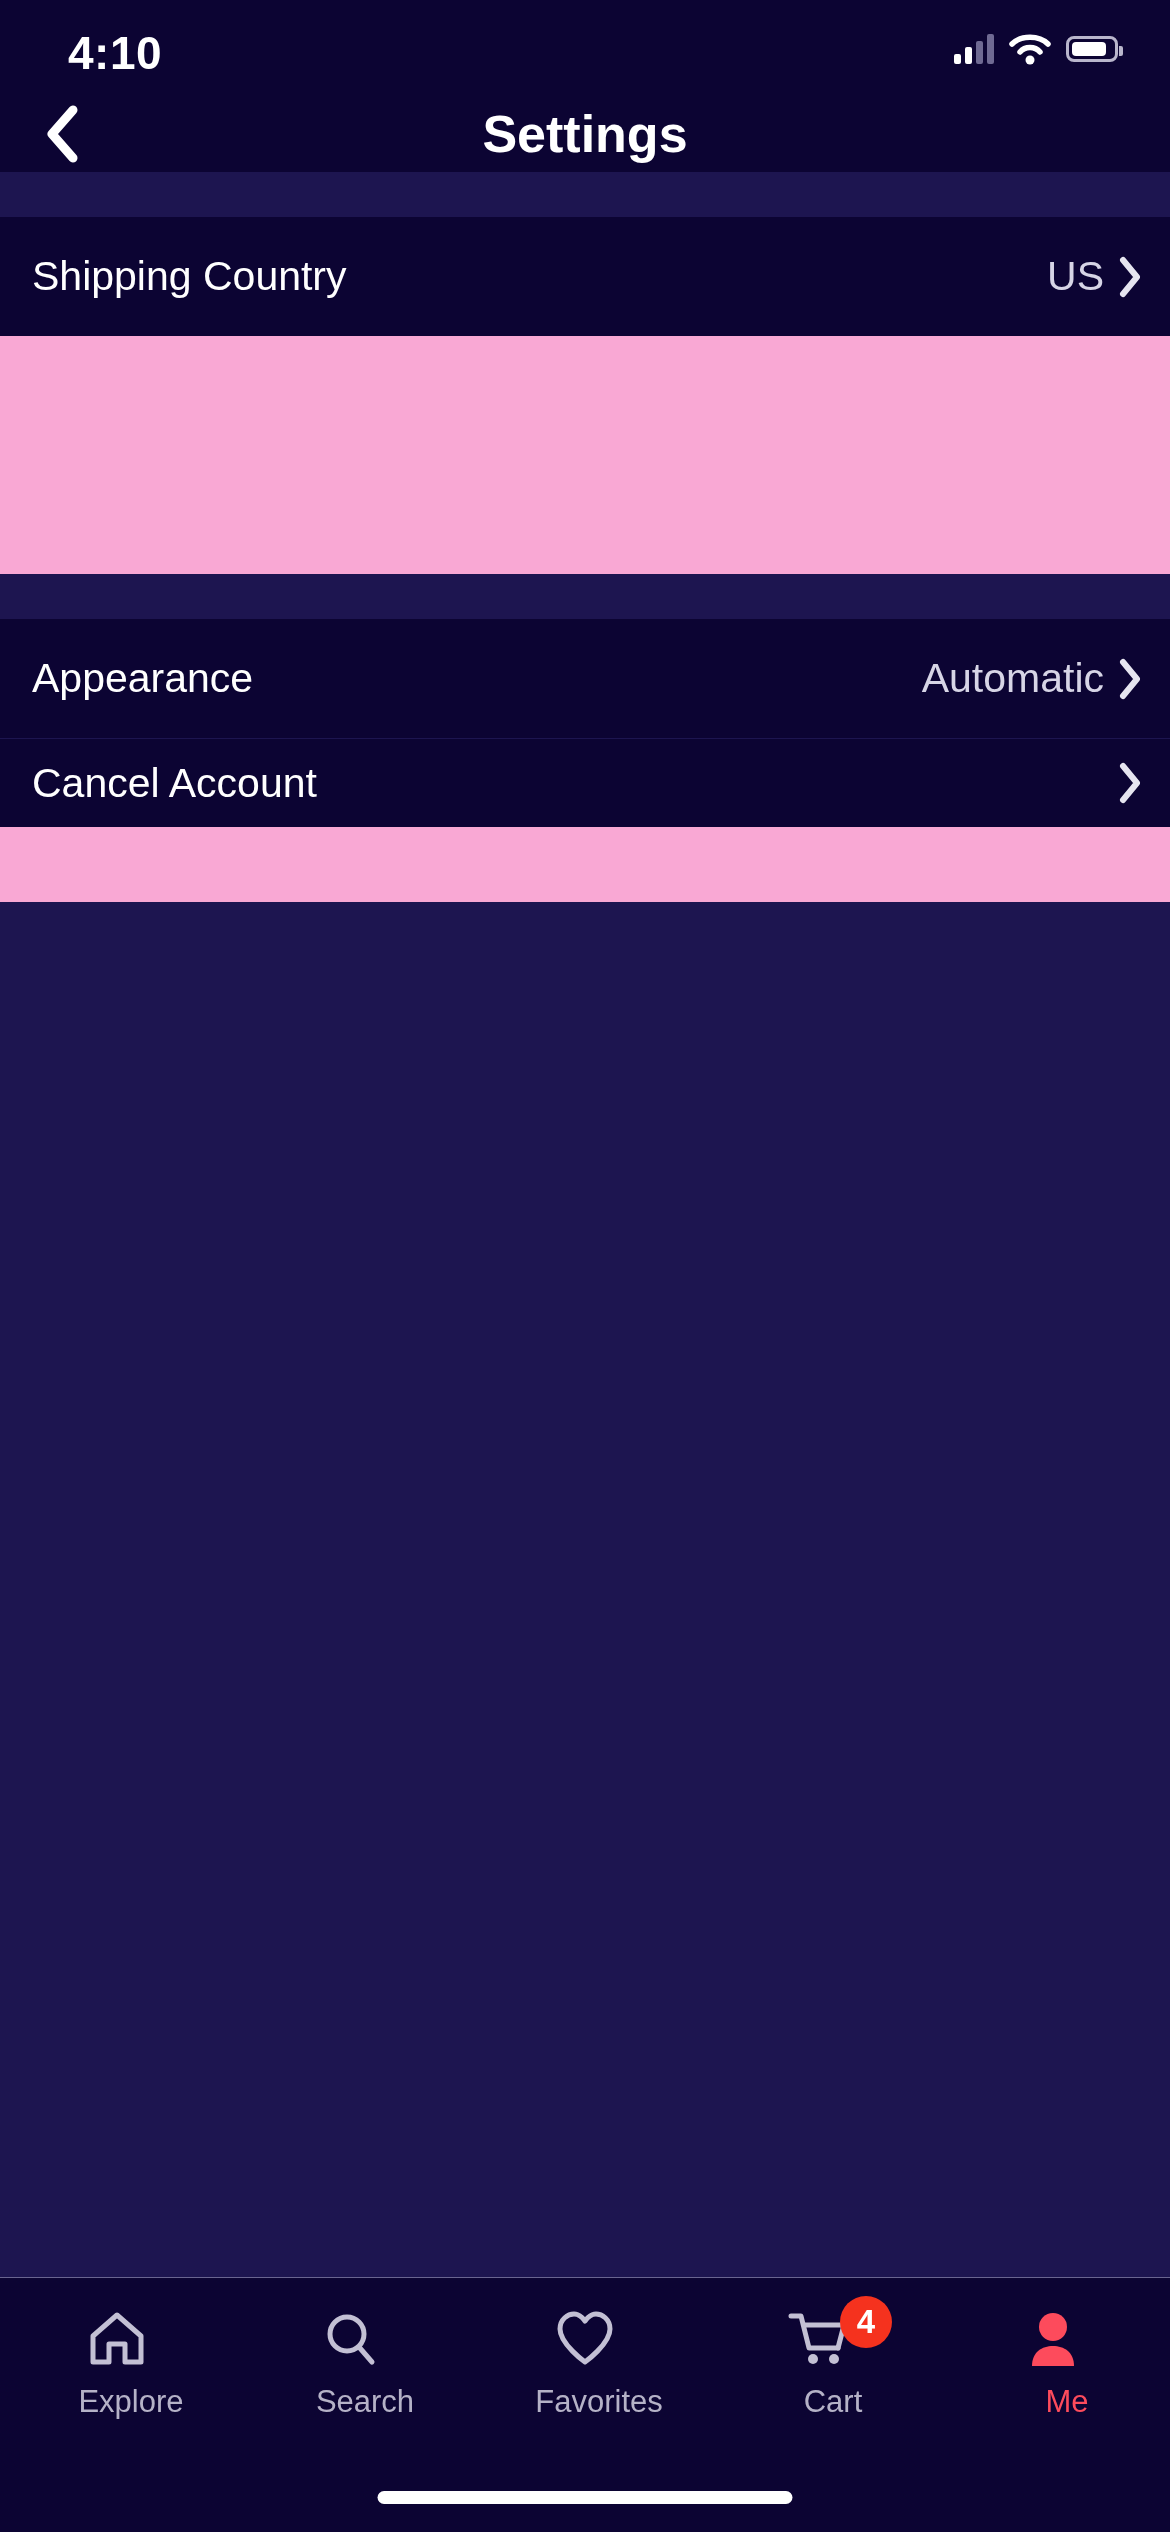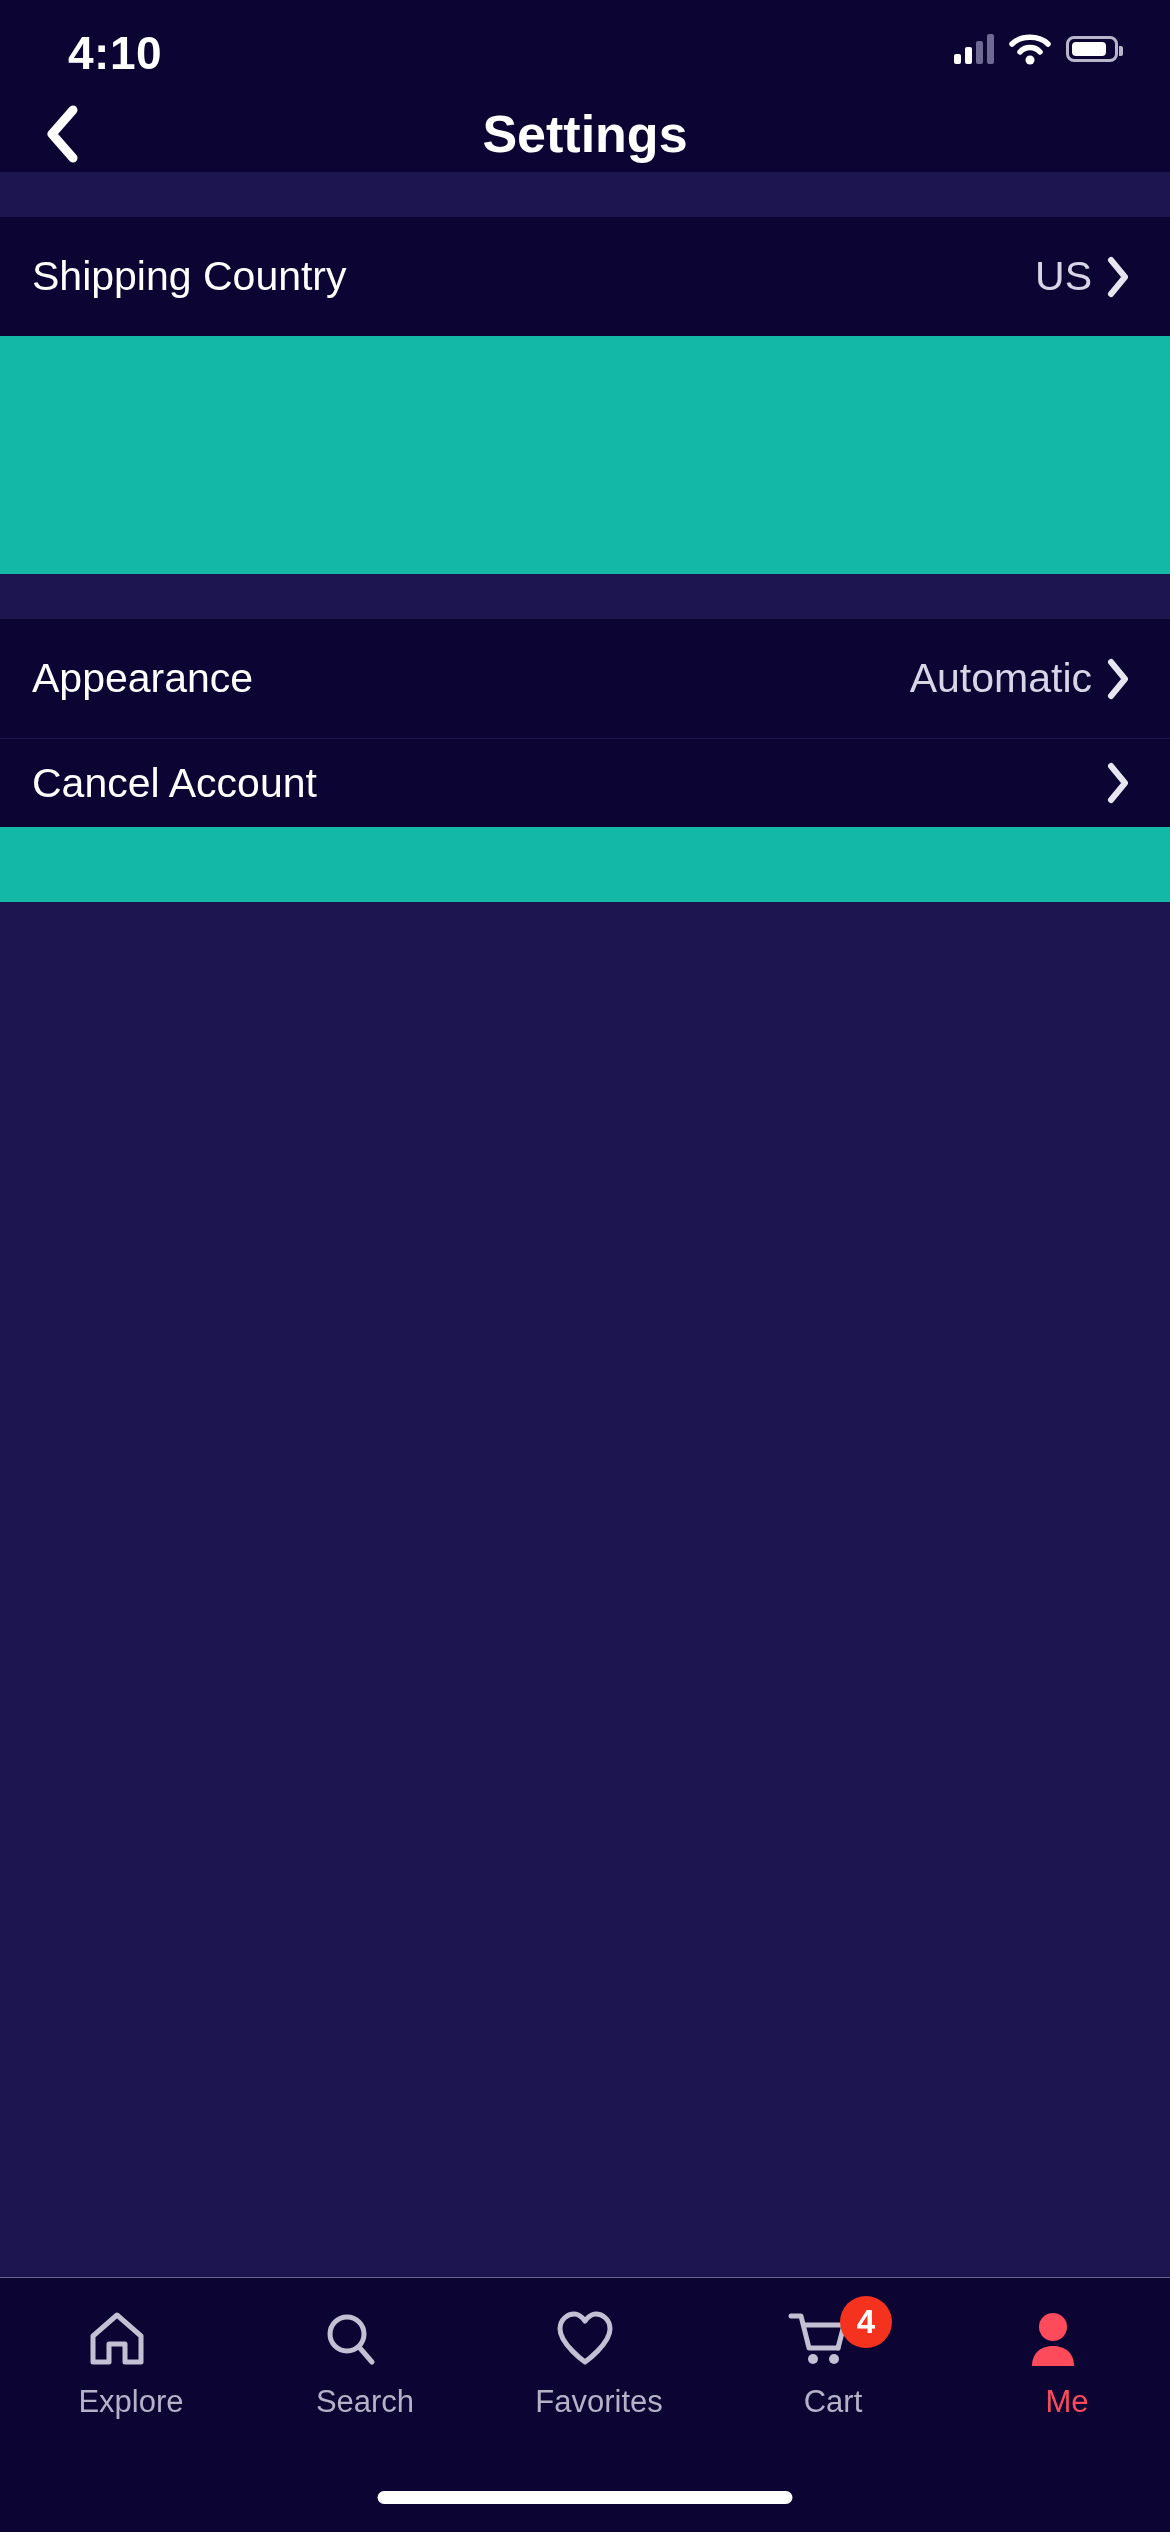--- a/index.html
+++ b/index.html
@@ -5,21 +5,21 @@
   * { margin:0; padding:0; box-sizing:border-box; }
   html, body {
     width:1170px; height:2532px;
     background:#1d1550;
     font-family:"Liberation Sans", sans-serif;
     overflow:hidden;
   }
   #screen {
     position:relative;
     width:1170px; height:2532px;
-    background:#14b8a6;
+    background:#f9a8d4;
   }
 
   
   .statusbar {
     position:absolute; top:0; left:0; width:1170px; height:96px;
     background:#0c0433;
   }
   .sb-time {
     position:absolute; left:68px; top:26px;
     font-size:46px; font-weight:bold; color:#ffffff;
@@ -58,21 +58,21 @@
     position:absolute; left:0; top:0; width:1170px; height:76px;
     display:flex; align-items:center; justify-content:center;
     font-size:52px; font-weight:bold; color:#ffffff;
   }
 
   
   .gap { width:1170px; background:#1d1550; }
   .row {
     position:relative; width:1170px; background:#0c0433;
     display:flex; align-items:center;
-    padding:0 40px 0 32px;
+    padding:0 28px 0 32px;
   }
   .row + .row::before {
     content:""; position:absolute; left:0; top:0; width:1170px; height:1px;
     background:#6a6590;
   }
   .row-label {
     font-size:41px; color:#ffffff; flex:1 1 auto; white-space:nowrap;
   }
   .row-right { display:flex; align-items:center; gap:14px; }
   .row-value { font-size:41px; color:#d7d5e6; }

